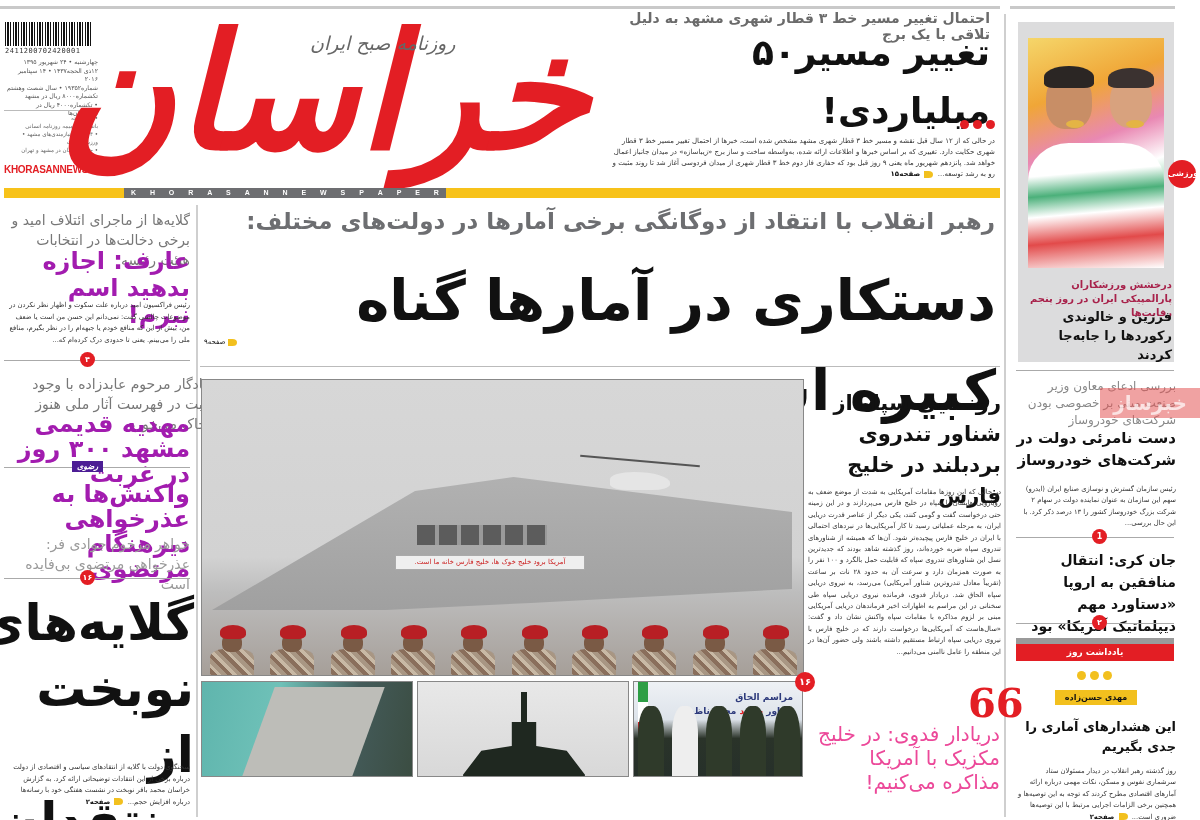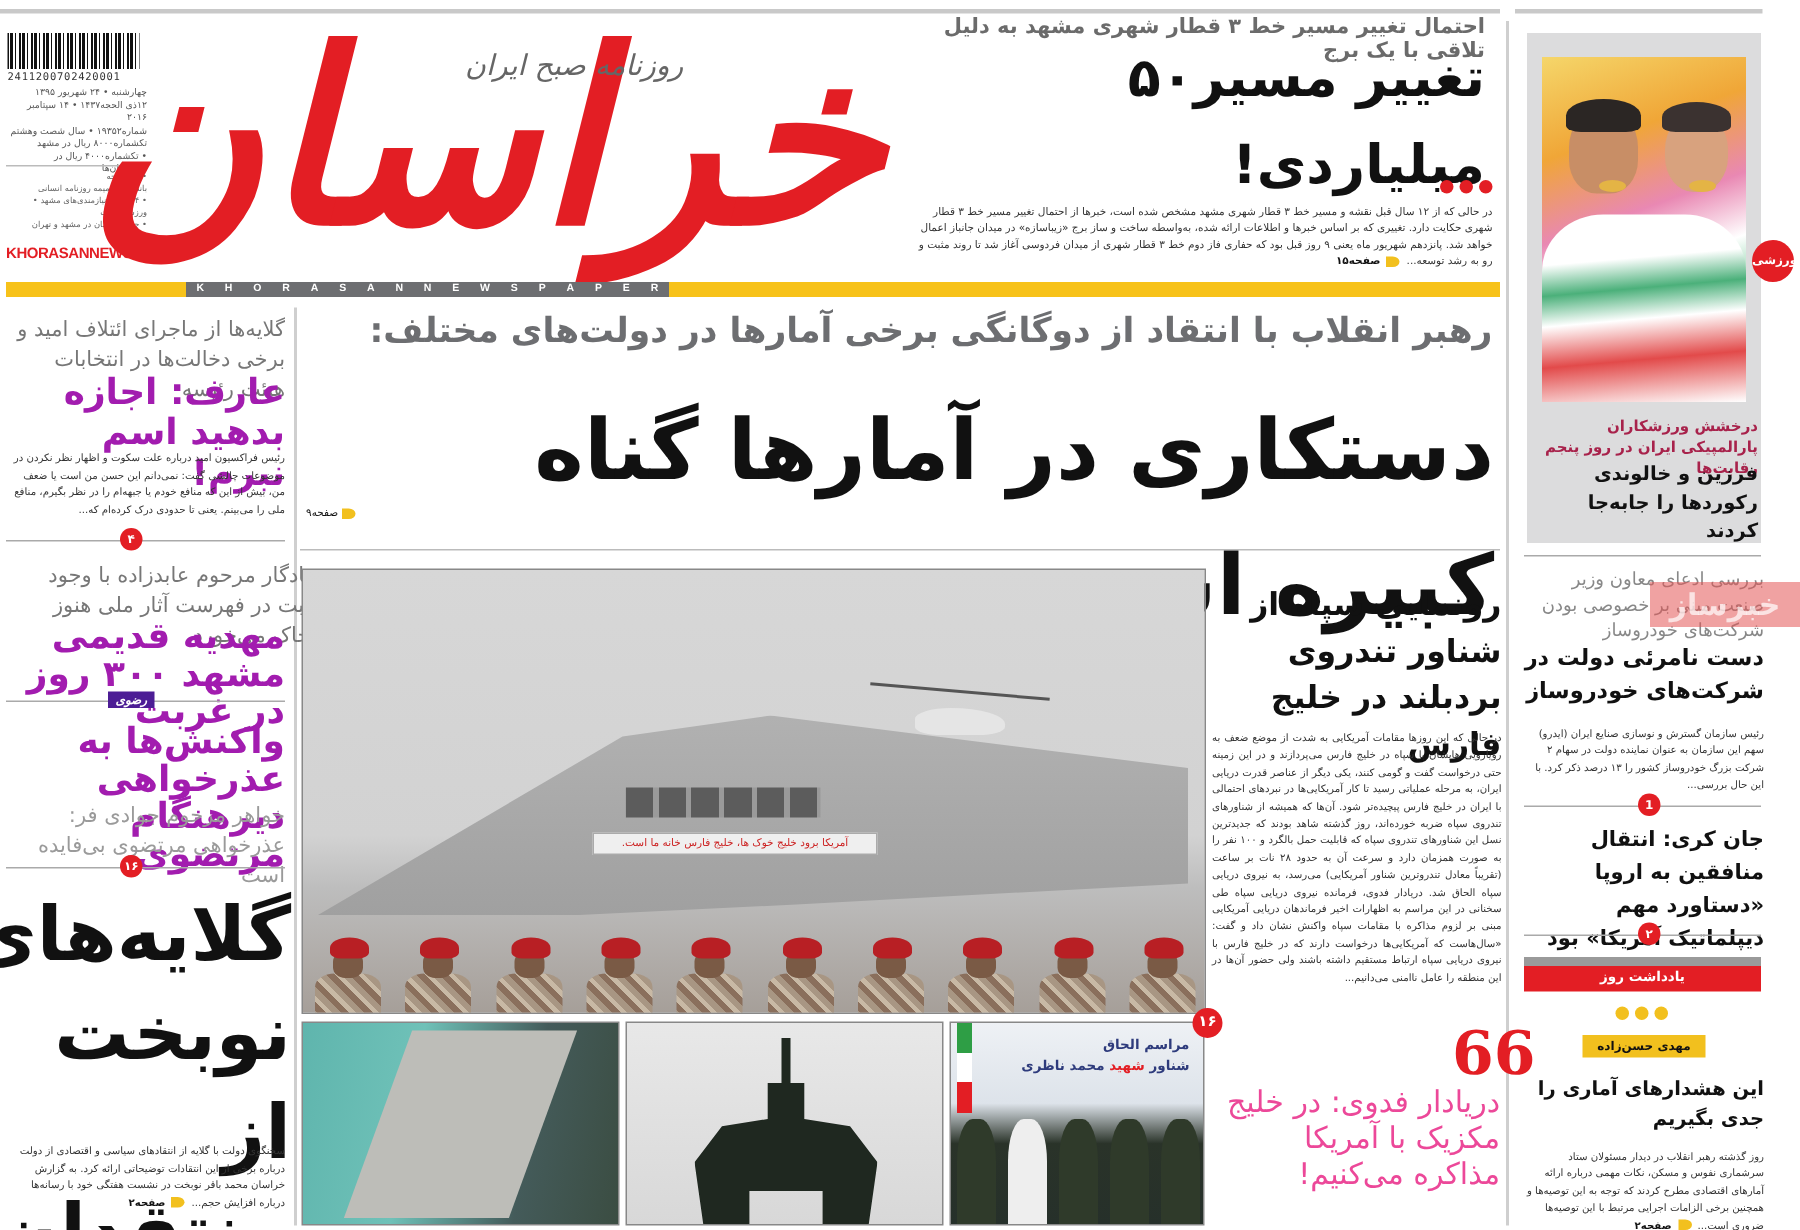--- a/index.html
+++ b/index.html
@@ -69,21 +69,21 @@
   .ship-banner { position: absolute; left: 193px; top: 175px; width: 190px; height: 15px; background: #efefef; border: 1px solid #aaa; font-size: 7px; color: #c22; text-align: center; line-height: 13px; direction: rtl; }
   .heli { position: absolute; left: 378px; top: 80px; width: 120px; height: 35px; }
   .heli-body { position: absolute; left: 30px; top: 12px; width: 60px; height: 18px; background: #e5e5e5; border-radius: 40% 60% 30% 30%; }
   .heli-rotor { position: absolute; left: 0; top: 0; width: 120px; height: 2px; background: #555; transform: rotate(5deg); }
   .soldiers { position: absolute; left: 0; bottom: 0; width: 603px; height: 60px; display: flex; justify-content: space-around; align-items: flex-end; }
   .soldier { width: 44px; height: 50px; position: relative; }
   .soldier .beret { position: absolute; left: 10px; top: 0; width: 26px; height: 14px; border-radius: 50% 50% 30% 30%; background: #b81f24; }
   .soldier .head { position: absolute; left: 12px; top: 9px; width: 20px; height: 18px; border-radius: 40%; background: #7a5a45; }
   .soldier .body { position: absolute; left: 0; top: 24px; width: 44px; height: 30px; border-radius: 30% 30% 0 0; background: repeating-linear-gradient(45deg,#a89683 0 4px,#8a6f5c 4px 8px,#c8b9a5 8px 11px); }
 
-  .photo-sm { top: 681px; height: 136px; border: 1px solid #888; overflow: hidden; position: absolute; }
+  .photo-sm { top: 681px; height: 96px; border: 1px solid #888; overflow: hidden; position: absolute; }
   .ph1 { left: 201px; width: 212px; background: linear-gradient(100deg,#5fb5ad 0%,#6fc1b8 35%,#445b5a 70%,#3b4d42 100%); }
   .ph1 .deck { position: absolute; left: 50px; top: 5px; width: 110px; height: 125px; background: #bdbdb8; transform: skewX(-20deg); }
   .ph2 { left: 417px; width: 212px; background: linear-gradient(#e8e8e8,#d8d8d8); }
   .ph2 .sil { position: absolute; left: 45px; top: 40px; width: 122px; height: 96px; background: #1f2820; clip-path: polygon(40% 0,60% 0,60% 25%,85% 30%,100% 55%,95% 100%,70% 100%,70% 75%,30% 75%,30% 100%,5% 100%,0 55%,15% 30%,40% 25%); }
   .ph2 .mast { position: absolute; left: 103px; top: 10px; width: 6px; height: 35px; background: #1f2820; }
   .ph3 { left: 633px; width: 170px; background: linear-gradient(#eef1f5 0%, #dde3ea 40%, #2a3329 60%, #26302a 100%); }
   .ph3-cap { position: absolute; top: 8px; left: 0; width: 165px; font-size: 9px; font-weight: bold; color: #2e3b7c; direction: rtl; text-align: right; line-height: 14px; padding-right: 6px; }
   .ph3-cap .red { color: #e31e24; }
   .ph3 .flag { position: absolute; left: 4px; top: 0; width: 10px; height: 60px; background: linear-gradient(#2e9e45 0 33%, #fff 33% 66%, #e31e24 66% 100%); }
   .ph3 .ppl { position: absolute; bottom: 0; left: 0; width: 170px; height: 80px; display: flex; justify-content: space-around; align-items: flex-end; }

